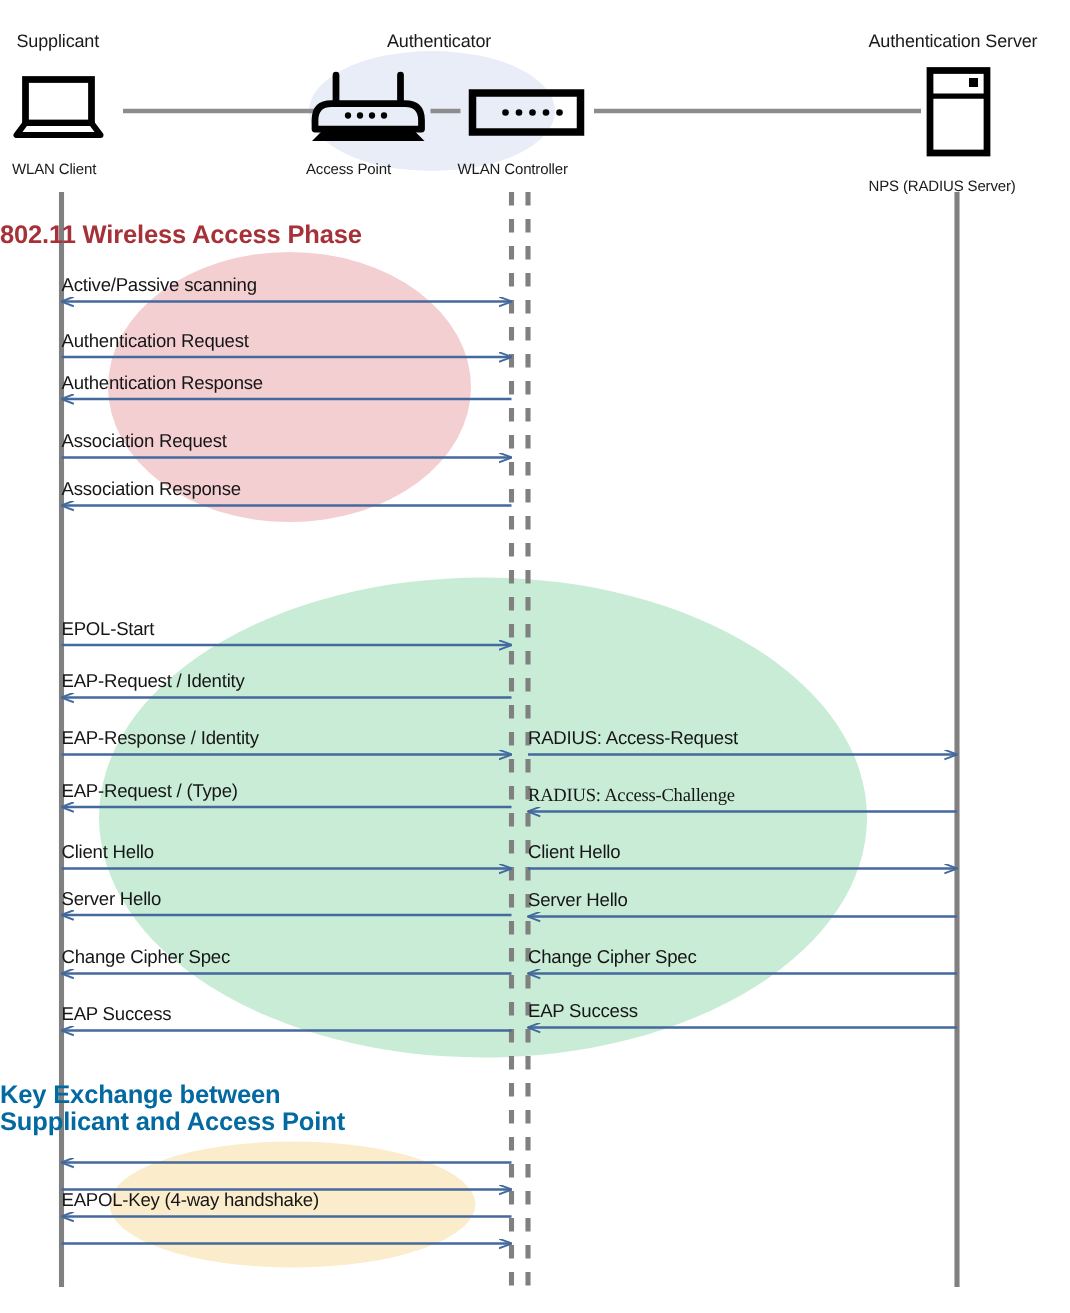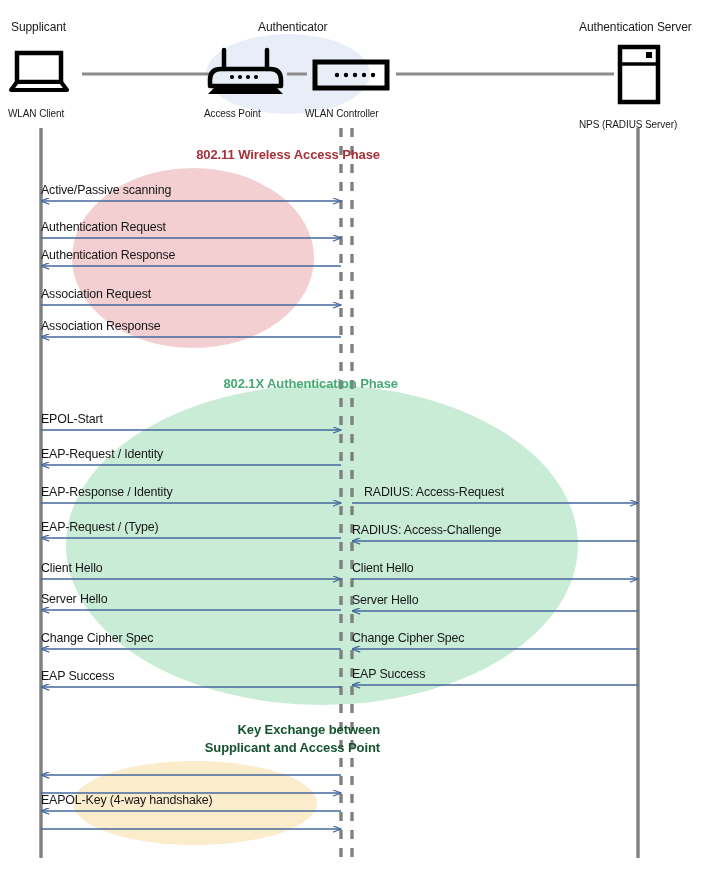--- a/index.html
+++ b/index.html
@@ -30,24 +30,24 @@
   }
   .node-caption{
     position:absolute;
     font-size:10px;
     color:#1a1a1a;
     white-space:nowrap;
     letter-spacing:-0.1px;
   }
   .phase-title{
     position:absolute;
-    font-size:13px;
+    font-size:17px;
     font-weight:600;
     white-space:nowrap;
-    text-align:right;
+    text-align:left;
     letter-spacing:-0.1px;
   }
   .phase-title.multi{white-space:normal;line-height:18px;}
   .msg-label{
     position:absolute;
     font-size:12.4px;
     color:#161616;
     white-space:nowrap;
     text-align:left;
     letter-spacing:-0.15px;
@@ -158,39 +158,38 @@
 
   <div class="node-title" style="left:258px; top:20px;">Authenticator</div>
   <div class="node-caption" style="left:204px; top:108px;">Access Point</div>
   <div class="node-caption" style="left:305px; top:108px;">WLAN Controller</div>
 
   <div class="node-title" style="left:579px; top:20px;">Authentication Server</div>
   <div class="node-caption" style="left:579px; top:108px;margin-top:11px;">NPS (RADIUS Server)</div>
 
   <div class="phase-title" style="left:0; width:380px; top:147px; color:#a63138;">802.11 Wireless Access Phase</div>
 
-  <div class="phase-title" style="left:0; width:398px; top:376px; color:#46ab72;">802.1X Authentication Phase</div>
 
-  <div class="phase-title multi" style="left:0; width:380px; top:721px; color:#14532d;">
+  <div class="phase-title multi" style="left:0; width:380px; top:721px; color:#0369a1;">
     <span>Key Exchange between</span><br>
     <span>Supplicant and Access Point</span>
   </div>
 
   <div id="label-group">
       <div class="msg-label" style="left: 41px; width: 300px; top: 183px;">Active/Passive scanning</div>
       <div class="msg-label" style="left: 41px; width: 300px; top: 220px;">Authentication Request</div>
       <div class="msg-label" style="left: 41px; width: 300px; top: 248px;">Authentication Response</div>
       <div class="msg-label" style="left: 41px; width: 300px; top: 287px;">Association Request</div>
       <div class="msg-label" style="left: 41px; width: 300px; top: 319px;">Association Response</div>
       <div class="msg-label" style="left: 41px; width: 248px; top: 412px;">EPOL-Start</div>
       <div class="msg-label" style="left: 41px; width: 300px; top: 447px;">EAP-Request / Identity</div>
       <div class="msg-label" style="left: 41px; width: 300px; top: 485px;">EAP-Response / Identity</div>
-      <div class="msg-label" style="left: 352px; width: 344px; top: 485px; padding-left: 12px;">RADIUS: Access-Request</div>
+      <div class="msg-label" style="left: 352px; width: 344px; top: 485px;">RADIUS: Access-Request</div>
       <div class="msg-label" style="left: 41px; width: 300px; top: 520px;">EAP-Request / (Type)</div>
-      <div class="msg-label" style="left: 352px; width: 286px; top: 523px;">RADIUS: Access-Challenge</div>
+      <div class="msg-label" style="left: 352px; width: 286px; top: 523px; font-family: Liberation Serif, serif;">RADIUS: Access-Challenge</div>
       <div class="msg-label" style="left: 41px; width: 300px; top: 561px;">Client Hello</div>
       <div class="msg-label" style="left: 352px; width: 286px; top: 561px;">Client Hello</div>
       <div class="msg-label" style="left: 41px; width: 300px; top: 592px;">Server Hello</div>
       <div class="msg-label" style="left: 352px; width: 286px; top: 593px;">Server Hello</div>
       <div class="msg-label" style="left: 41px; width: 300px; top: 631px;">Change Cipher Spec</div>
       <div class="msg-label" style="left: 352px; width: 286px; top: 631px;">Change Cipher Spec</div>
       <div class="msg-label" style="left: 41px; width: 300px; top: 669px;">EAP Success</div>
       <div class="msg-label" style="left: 352px; width: 286px; top: 667px;">EAP Success</div>
       <div class="msg-label" style="left: 41px; width: 264px; top: 793px;">EAPOL-Key (4-way handshake)</div>
     </div>

